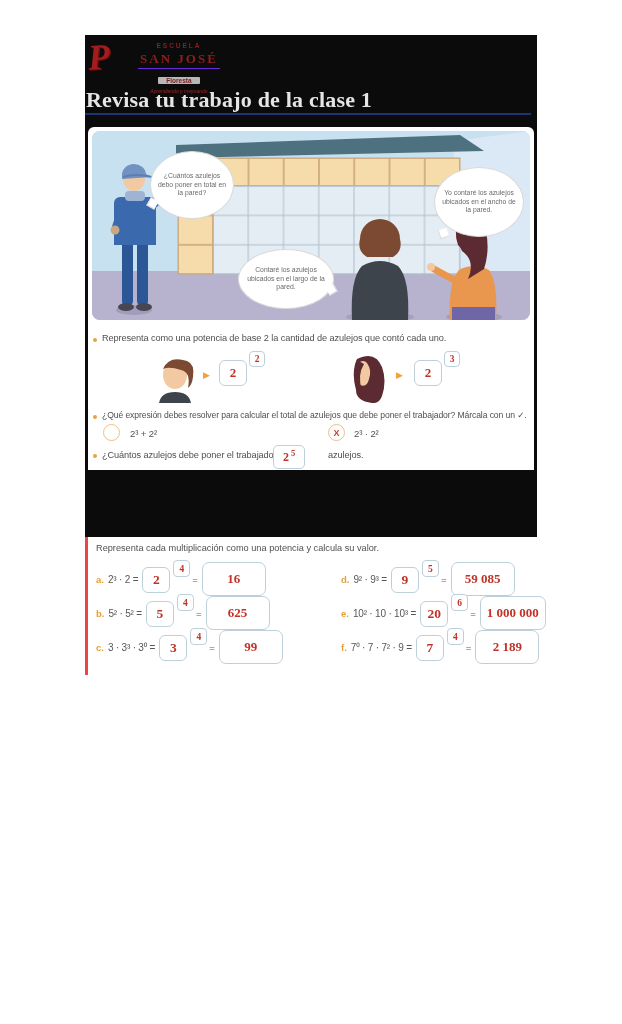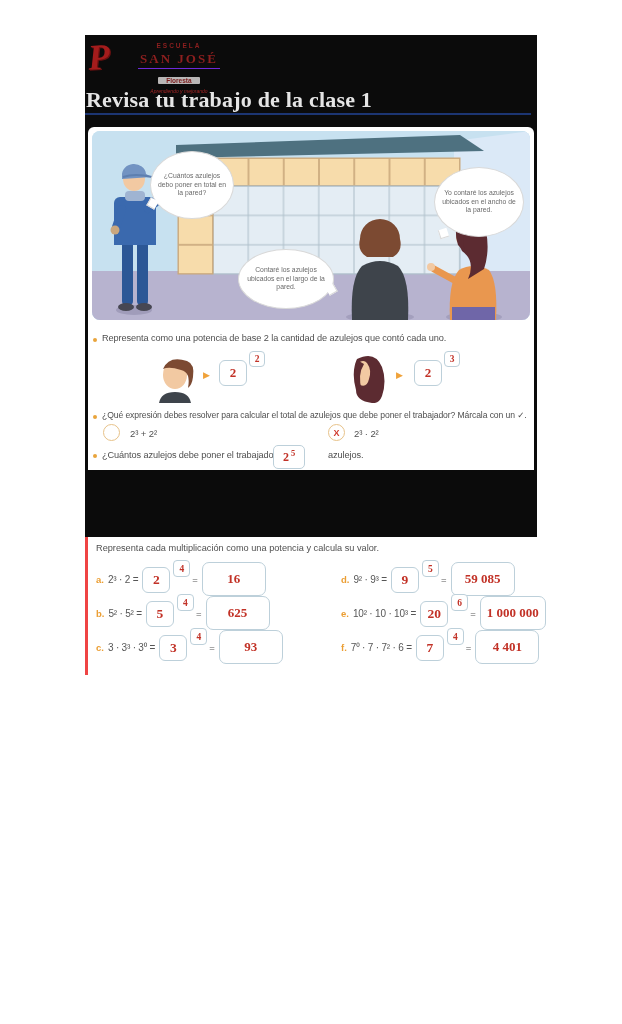--- a/index.html
+++ b/index.html
@@ -228,21 +228,21 @@
     </div>
 
     <div class="prob-row" style="left:8px; top:94px;">
       <span class="plabel">c.</span>
       <span class="pexpr">3 · 3³ · 3⁰ =</span>
       <span class="pw">
         <span class="base">3</span>
         <span class="exp">4</span>
       </span>
       <span class="peq">=</span>
-      <span class="presult">93</span>
+      <span class="presult">99</span>
     </div>
 
     <div class="prob-row" style="left:253px; top:26px;">
       <span class="plabel">d.</span>
       <span class="pexpr">9² · 9³ =</span>
       <span class="pw">
         <span class="base">9</span>
         <span class="exp">5</span>
       </span>
       <span class="peq">=</span>
@@ -255,23 +255,23 @@
       <span class="pw">
         <span class="base">20</span>
         <span class="exp">6</span>
       </span>
       <span class="peq">=</span>
       <span class="presult">1 000 000</span>
     </div>
 
     <div class="prob-row" style="left:253px; top:94px;">
       <span class="plabel">f.</span>
-      <span class="pexpr">7⁰ · 7 · 7² · 6 =</span>
+      <span class="pexpr">7⁰ · 7 · 7² · 9 =</span>
       <span class="pw">
         <span class="base">7</span>
         <span class="exp">4</span>
       </span>
       <span class="peq">=</span>
-      <span class="presult">4 401</span>
+      <span class="presult">2 189</span>
     </div>
   </div>
 
 </div>
 
 </body></html>

